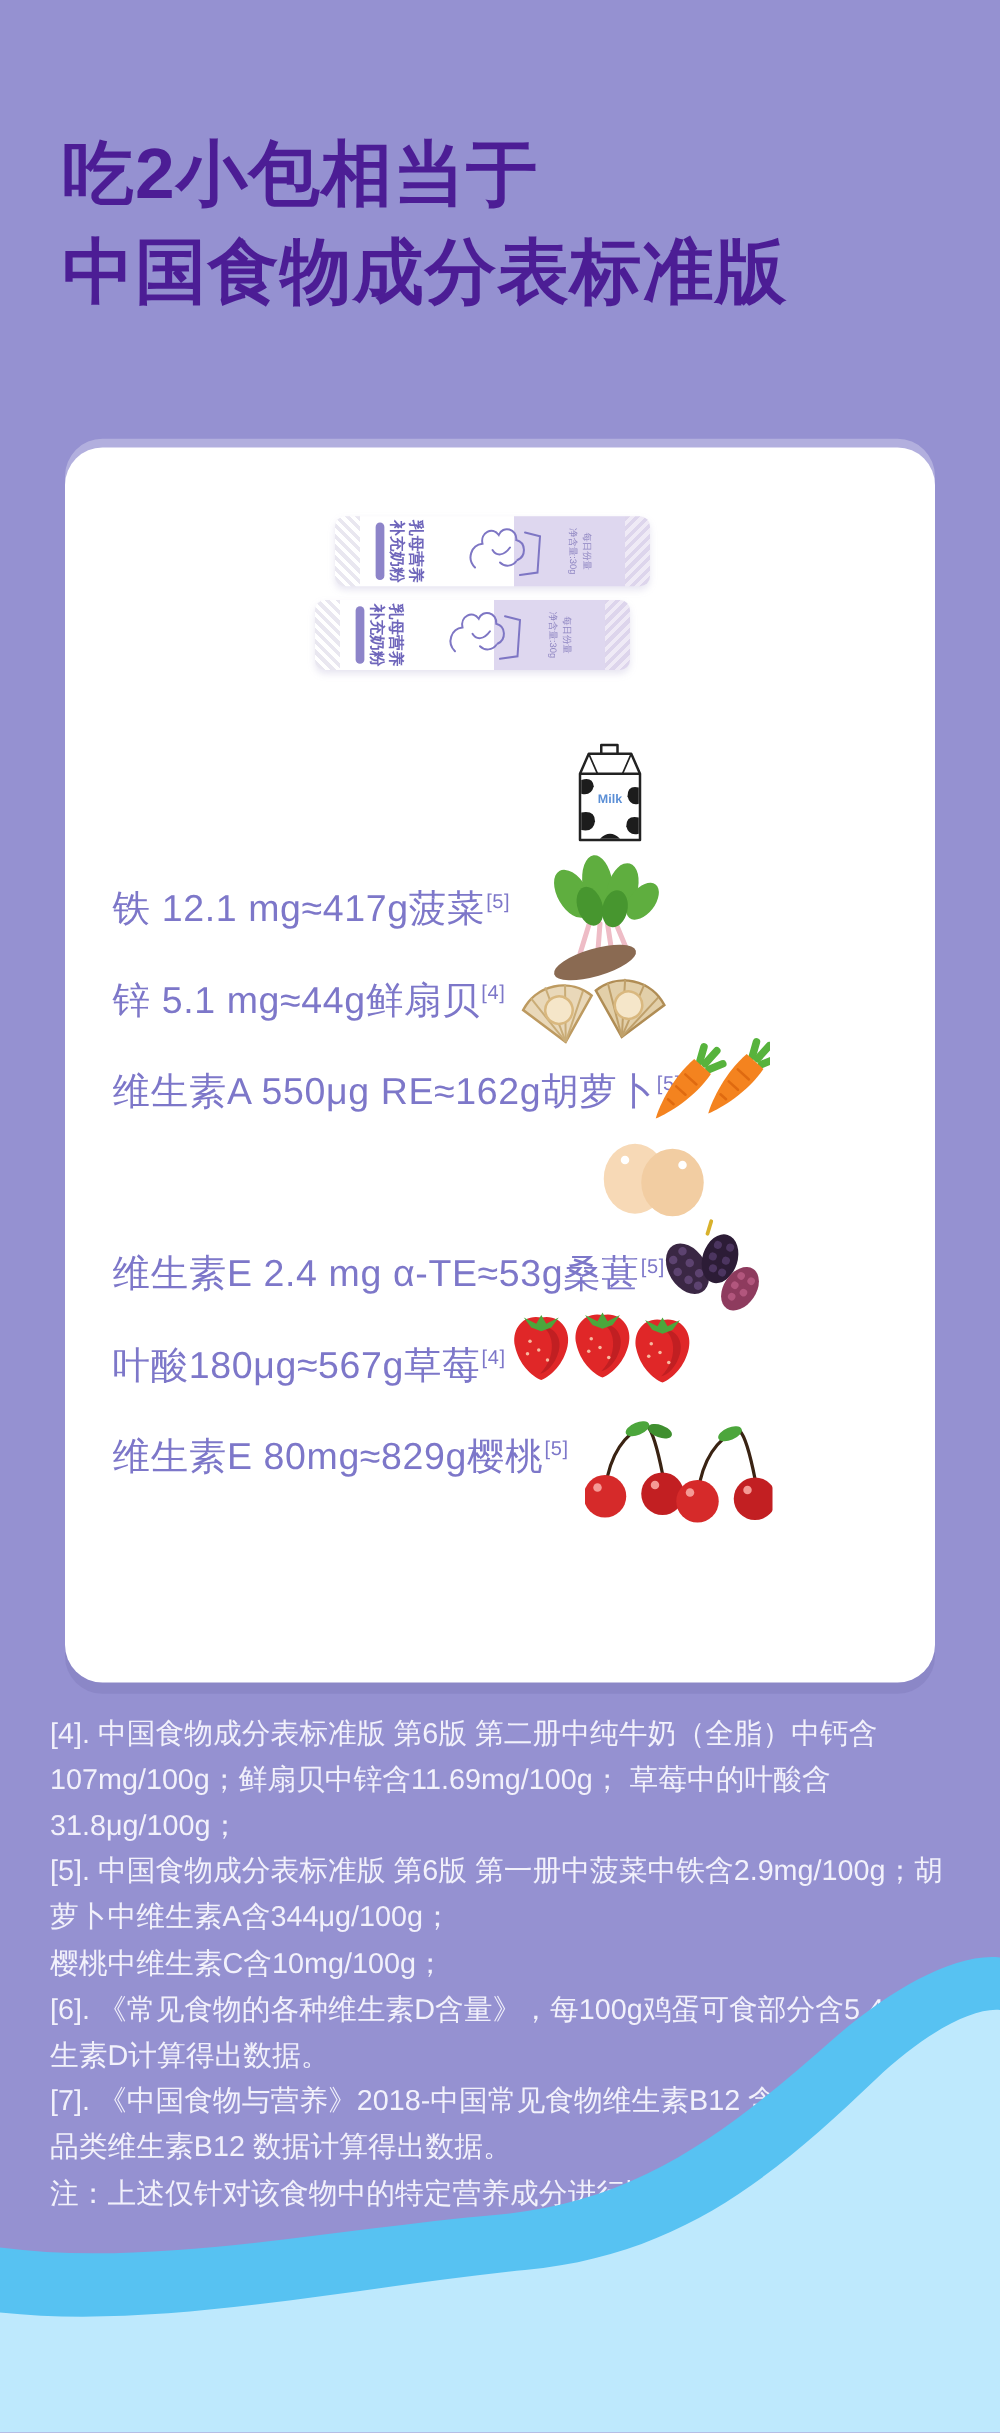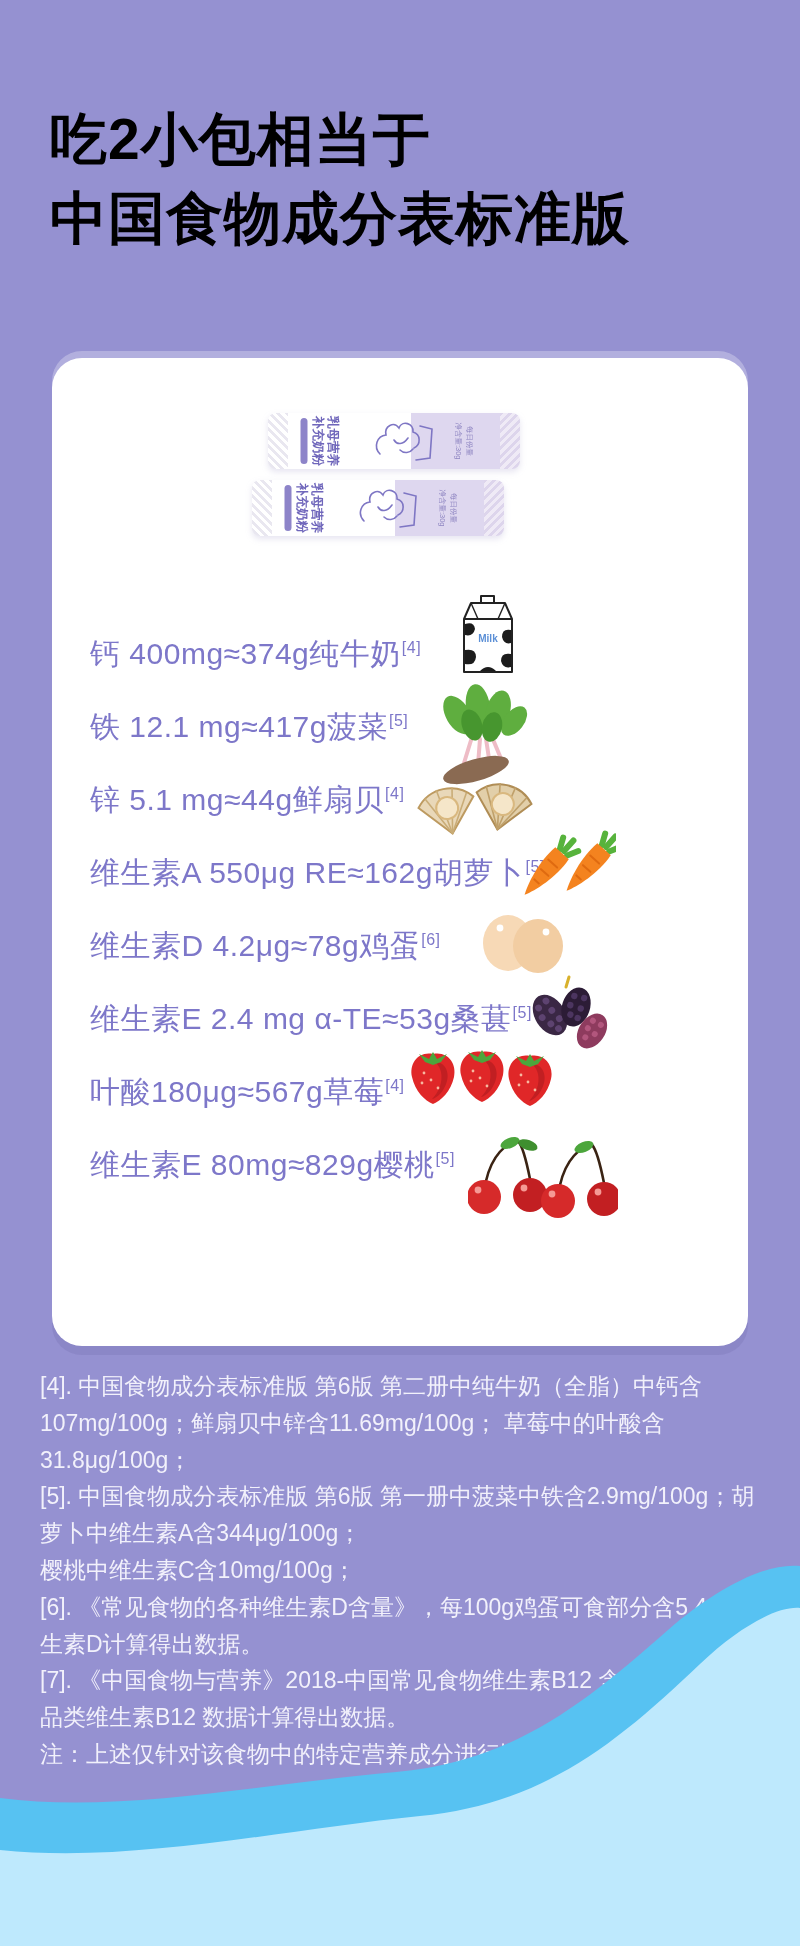--- a/index.html
+++ b/index.html
@@ -1,20 +1,20 @@
 <!DOCTYPE html>
 <html><head>
 <meta charset="utf-8">
 <style>
   html,body{margin:0;padding:0;}
   body{font-family:"Liberation Sans","DejaVu Sans",sans-serif;}
   .page{position:relative;width:800px;height:1946px;background:#9591d1;overflow:hidden;}
 
   
-  .title{position:absolute;left:50px;top:100px;color:#000000;font-size:57px;font-weight:800;
+  .title{position:absolute;left:50px;top:100px;color:#4c1d95;font-size:57px;font-weight:800;
          line-height:1.38;letter-spacing:1px;}
 
   
   .card{position:absolute;left:52px;top:358px;width:696px;height:988px;background:#ffffff;
         border-radius:30px;box-shadow:0 -7px 0 rgba(255,255,255,.28),0 9px 0 rgba(60,50,120,.10);}
 
   
   .sachet{position:absolute;width:252px;height:56px;display:flex;filter:drop-shadow(0 3px 3px rgba(120,110,180,.18));}
   .sachet .crimp{width:20px;background:
       repeating-linear-gradient(45deg,#ffffff 0 3px,#e9e7f0 3px 6px);
@@ -109,21 +109,20 @@
           <div>每日份量</div>
           <div>净含量:30g</div>
         </div>
       </div>
       <div class="crimp right"></div>
     </div>
 
     <div class="nutrients">
 
       <div class="n-row">
-        <span class="n-text"><span>钙 400mg≈374g纯牛奶</span><sup class="n-ref">[4]</sup></span>
         <span class="n-icon milk">
           <svg width="64" height="86" viewBox="0 0 64 86">
             <g stroke="#222" stroke-width="2" stroke-linejoin="round">
               <rect x="25" y="4" width="13" height="9" fill="#fff"></rect>
               <path d="M15 11 L49 11 L56 27 L56 80 L8 80 L8 27 Z" fill="#fff"></path>
               <path d="M8 27 L56 27" fill="none"></path>
               <path d="M15 11 L22 27 M49 11 L42 27" fill="none" stroke-width="1.4"></path>
             </g>
             <g fill="#1c1c1c">
               <path d="M9 32 q9 -3 10 5 q-2 8 -10 6 Z"></path>
@@ -218,21 +217,20 @@
                 <path d="M-6 -10 h12"></path>
                   <path d="M-5 2 h10"></path>
                   <path d="M-3 14 h6"></path>
               </g>
             </g>
           </svg>
         </span>
       </div>
 
       <div class="n-row">
-        <span class="n-text"><span>维生素D 4.2μg≈78g鸡蛋</span><sup class="n-ref">[6]</sup></span>
         <span class="n-icon egg">
           <svg width="86" height="66" viewBox="0 0 86 66">
             <ellipse cx="28" cy="33" rx="25" ry="28" fill="#f7d9b6"></ellipse>
             <ellipse cx="58" cy="36" rx="25" ry="27" fill="#f2cda2"></ellipse>
             <circle cx="20" cy="18" r="3.4" fill="#fff"></circle>
             <circle cx="66" cy="22" r="3.4" fill="#fff"></circle>
           </svg>
         </span>
       </div>
 

